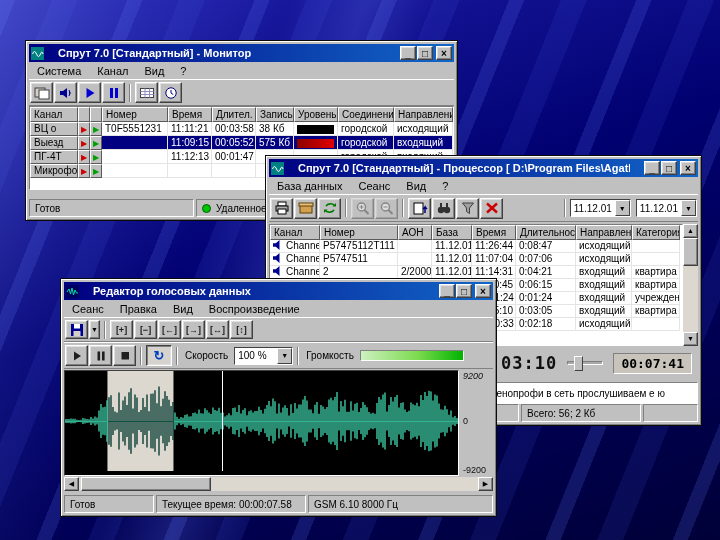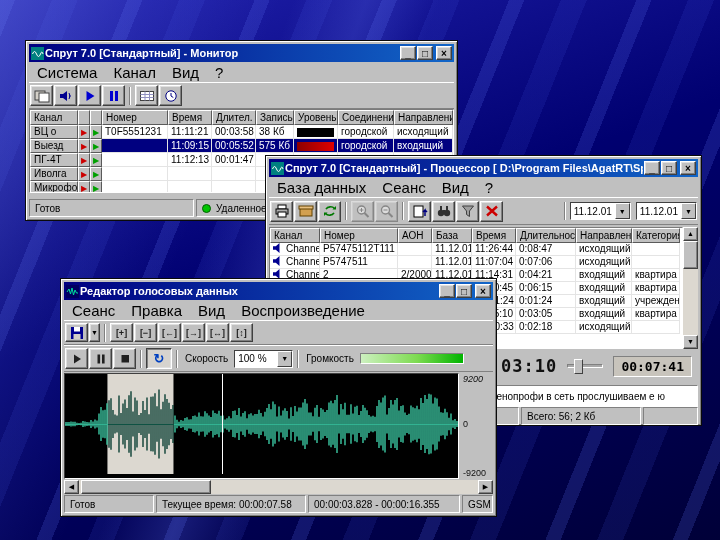--- a/index.html
+++ b/index.html
@@ -8,30 +8,30 @@
   .stage{position:relative;width:720px;height:540px;overflow:hidden;
     background:
       linear-gradient(290deg, transparent 52%, rgba(110,130,255,.22) 60%, transparent 68%),
       linear-gradient(112deg, rgba(140,160,255,.30) 0%, rgba(120,140,255,.12) 16%, transparent 30%),
       repeating-linear-gradient(112deg, rgba(90,110,240,.20) 0 14px, rgba(10,10,100,0) 14px 48px, rgba(70,90,230,.13) 48px 72px, rgba(0,0,60,0) 72px 118px),
       linear-gradient(160deg,#2222b0 0%,#000070 45%,#000038 100%);
   }
   
   .win{position:absolute;display:flex;flex-direction:column;background:#c0c0c0;padding:3px;
        border:1px solid #0a0a0a;box-shadow:inset 1px 1px 0 #ffffff, inset -1px -1px 0 #7f7f7f;}
-  .titlebar{flex:0 0 18px;display:flex;align-items:center;gap:1px;padding:0 2px;margin-bottom:1px;
+  .titlebar{flex:0 0 18px;display:flex;align-items:center;gap:14px;padding:0 2px;margin-bottom:1px;
             background:linear-gradient(90deg,#000080,#1266c8);}
   .wicon{flex:0 0 13px;width:13px;height:13px;}
   .ttext{flex:1;color:#fff;font-size:11px;font-weight:bold;white-space:nowrap;overflow:hidden;}
   .capbtns{display:flex;gap:1px;}
   .cbtn{width:16px;height:14px;background:#c0c0c0;border:1px solid;border-color:#fff #404040 #404040 #fff;
         box-shadow:inset -1px -1px 0 #808080, inset 1px 1px 0 #dfdfdf;font-size:10px;line-height:11px;
         text-align:center;font-weight:bold;font-family:inherit;color:#000;padding:0;}
   .cbtn.close{margin-left:2px;}
-  .menubar{flex:0 0 16px;display:flex;align-items:center;font-size:15px;}
+  .menubar{flex:0 0 16px;display:flex;align-items:center;font-size:11px;}
   .mitem{padding:1px 8px;}
   .toolbar{display:flex;align-items:center;gap:1px;padding:2px 1px;border-top:1px solid #fff;border-bottom:1px solid #818181;}
   .tbtn{width:23px;height:21px;display:inline-flex;align-items:center;justify-content:center;background:#c0c0c0;
         border:1px solid;border-color:#fff #404040 #404040 #fff;box-shadow:inset -1px -1px 0 #808080,inset 1px 1px 0 #dfdfdf;padding:0;font-family:inherit;}
   .tbtn svg{display:block;}
   .tbtn.txt{font-size:9px;font-weight:bold;color:#202020;}
   .tbtn.pressed{border-color:#404040 #fff #fff #404040;box-shadow:inset 1px 1px 0 #808080,inset -1px -1px 0 #dfdfdf;background:#d6d3ce;}
   .tbtn.dim{opacity:.45;}
   .dropbtn{width:11px;height:21px;font-size:7px;line-height:19px;}
   .tsep{width:2px;height:18px;margin:0 3px;border-left:1px solid #808080;border-right:1px solid #fff;}
@@ -214,32 +214,20 @@
             <td class="rowhdr icell"><span class="arr green">▶</span></td>
             <td></td>
             <td>11:12:13</td>
             <td>00:01:47</td>
             <td></td>
             <td></td>
             <td>городской</td>
             <td>входящий</td>
           </tr>
           <tr>
-            <td class="rowhdr">Иволга</td>
-            <td class="rowhdr icell"><span class="arr red">▶</span></td>
-            <td class="rowhdr icell"><span class="arr green">▶</span></td>
-            <td></td>
-            <td></td>
-            <td></td>
-            <td></td>
-            <td></td>
-            <td></td>
-            <td></td>
-          </tr>
-          <tr>
             <td class="rowhdr">Микрофон</td>
             <td class="rowhdr icell"><span class="arr red">▶</span></td>
             <td class="rowhdr icell"><span class="arr green">▶</span></td>
             <td></td>
             <td></td>
             <td></td>
             <td></td>
             <td></td>
             <td></td>
             <td></td>
@@ -562,22 +550,19 @@
         </div>
       <button class="sbtn">▶</button>
     </div>
     <div class="statusbar">
       <div class="spanel" style="flex:0 0 90px;">
           <span>Готов</span>
         </div>
       <div class="spanel" style="flex:0 0 150px;">
           <span>Текущее время: 00:00:07.58</span>
         </div>
-      <div class="spanel" style="flex:0 0 152px;">
-          <span>00:00:03.828 - 00:00:16.355</span>
-        </div>
       <div class="spanel" style="flex:1;">
           <span>GSM 6.10 8000 Гц</span>
         </div>
     </div>
   </div>
 
 </div>
 
 </body></html>

